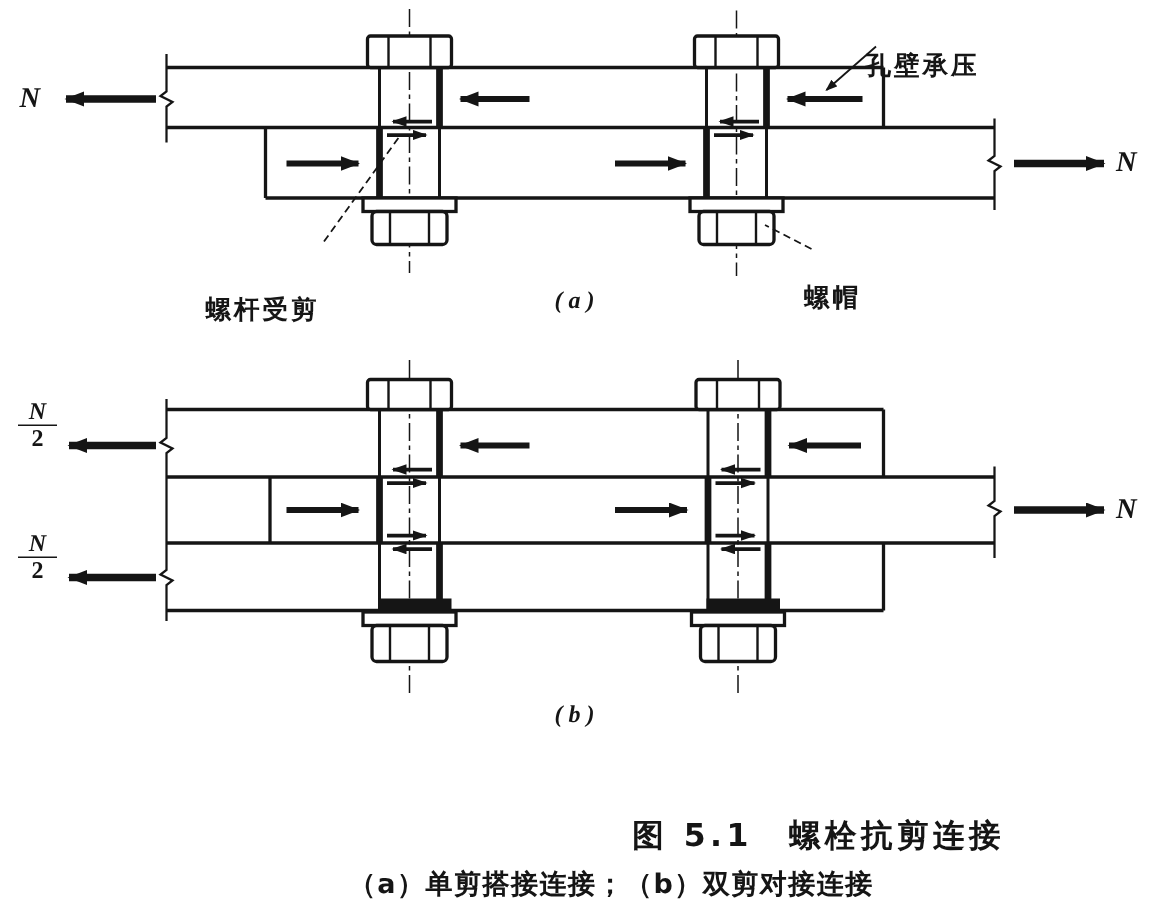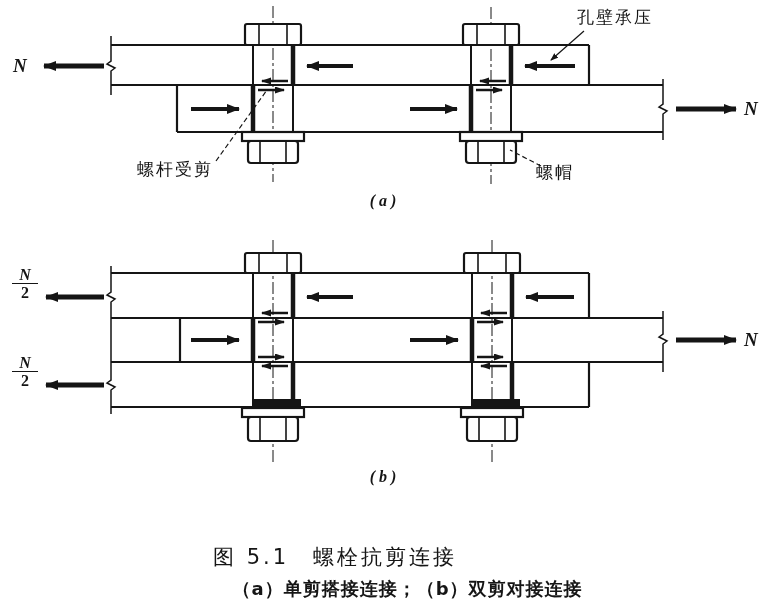--- a/index.html
+++ b/index.html
@@ -1,28 +1,28 @@
 <!DOCTYPE html>
 <html><head>
 <meta charset="utf-8">
 <style>
   html,body{margin:0;padding:0;background:#fff;}
   #page{position:relative;width:783px;height:609px;background:#ffffff;overflow:hidden;
         font-family:"DejaVu Sans",sans-serif;color:#151515;}
   svg{position:absolute;left:0;top:0;}
   .lbl{position:absolute;white-space:nowrap;color:#151515;}
-  .cjk{font-family:"DejaVu Sans",sans-serif;font-size:17px;letter-spacing:2px;font-weight:normal;}
+  .cjk{font-family:"DejaVu Sans",sans-serif;font-size:17px;letter-spacing:2px;font-weight:bold;margin-top:26px;}
   .ser{font-family:"Liberation Serif","DejaVu Serif",serif;font-style:italic;font-weight:bold;font-size:19px;}
   .part{font-family:"Liberation Serif","DejaVu Serif",serif;font-style:italic;font-weight:bold;
         font-size:16px;letter-spacing:4px;width:70px;text-align:center;}
   .frac{width:26px;text-align:center;font-family:"Liberation Serif","DejaVu Serif",serif;
         font-weight:bold;font-size:16px;line-height:15px;}
   .frac .num{display:block;font-style:italic;border-bottom:1.8px solid #151515;padding-bottom:1px;}
   .frac .den{display:block;padding-top:1px;}
-  .cap-title{width:670px;text-align:center;font-size:21px;font-weight:normal;letter-spacing:3px;}
+  .cap-title{width:670px;text-align:right;font-size:21px;font-weight:bold;letter-spacing:3px;}
   .cap-sub{width:783px;text-align:center;font-size:18px;font-weight:bold;letter-spacing:1px;margin-left:16px;}
 </style>
 </head>
 <body>
 
 <div id="page">
 
 <svg width="783" height="609" viewBox="0 0 783 609">
   <defs>
     <marker id="ah" markerUnits="userSpaceOnUse" markerWidth="15" markerHeight="11" refX="12" refY="5" orient="auto">
@@ -179,21 +179,21 @@
   <div class="lbl frac" style="left:12px;top:267px;">
     <span class="num">N</span>
     <span class="den">2</span>
   </div>
   <div class="lbl frac" style="left:12px;top:355px;">
     <span class="num">N</span>
     <span class="den">2</span>
   </div>
 
   <div class="lbl cjk" style="left:577px;top:6px;">孔壁承压</div>
-  <div class="lbl cjk" style="left:137px;top:158px;">螺杆受剪</div>
+  <div class="lbl cjk" style="left:137px;top:169px;">螺杆受剪</div>
   <div class="lbl cjk" style="left:536px;top:161px;">螺帽</div>
 
   <div class="lbl part" style="left:350px;top:192px;">(a)</div>
   <div class="lbl part" style="left:350px;top:468px;">(b)</div>
 
   <div class="lbl cap-title" style="left:0px;top:543px;">图 5.1　螺栓抗剪连接</div>
   <div class="lbl cap-sub" style="left:0px;top:577px;">（a）单剪搭接连接；（b）双剪对接连接</div>
 
 </div>
 

